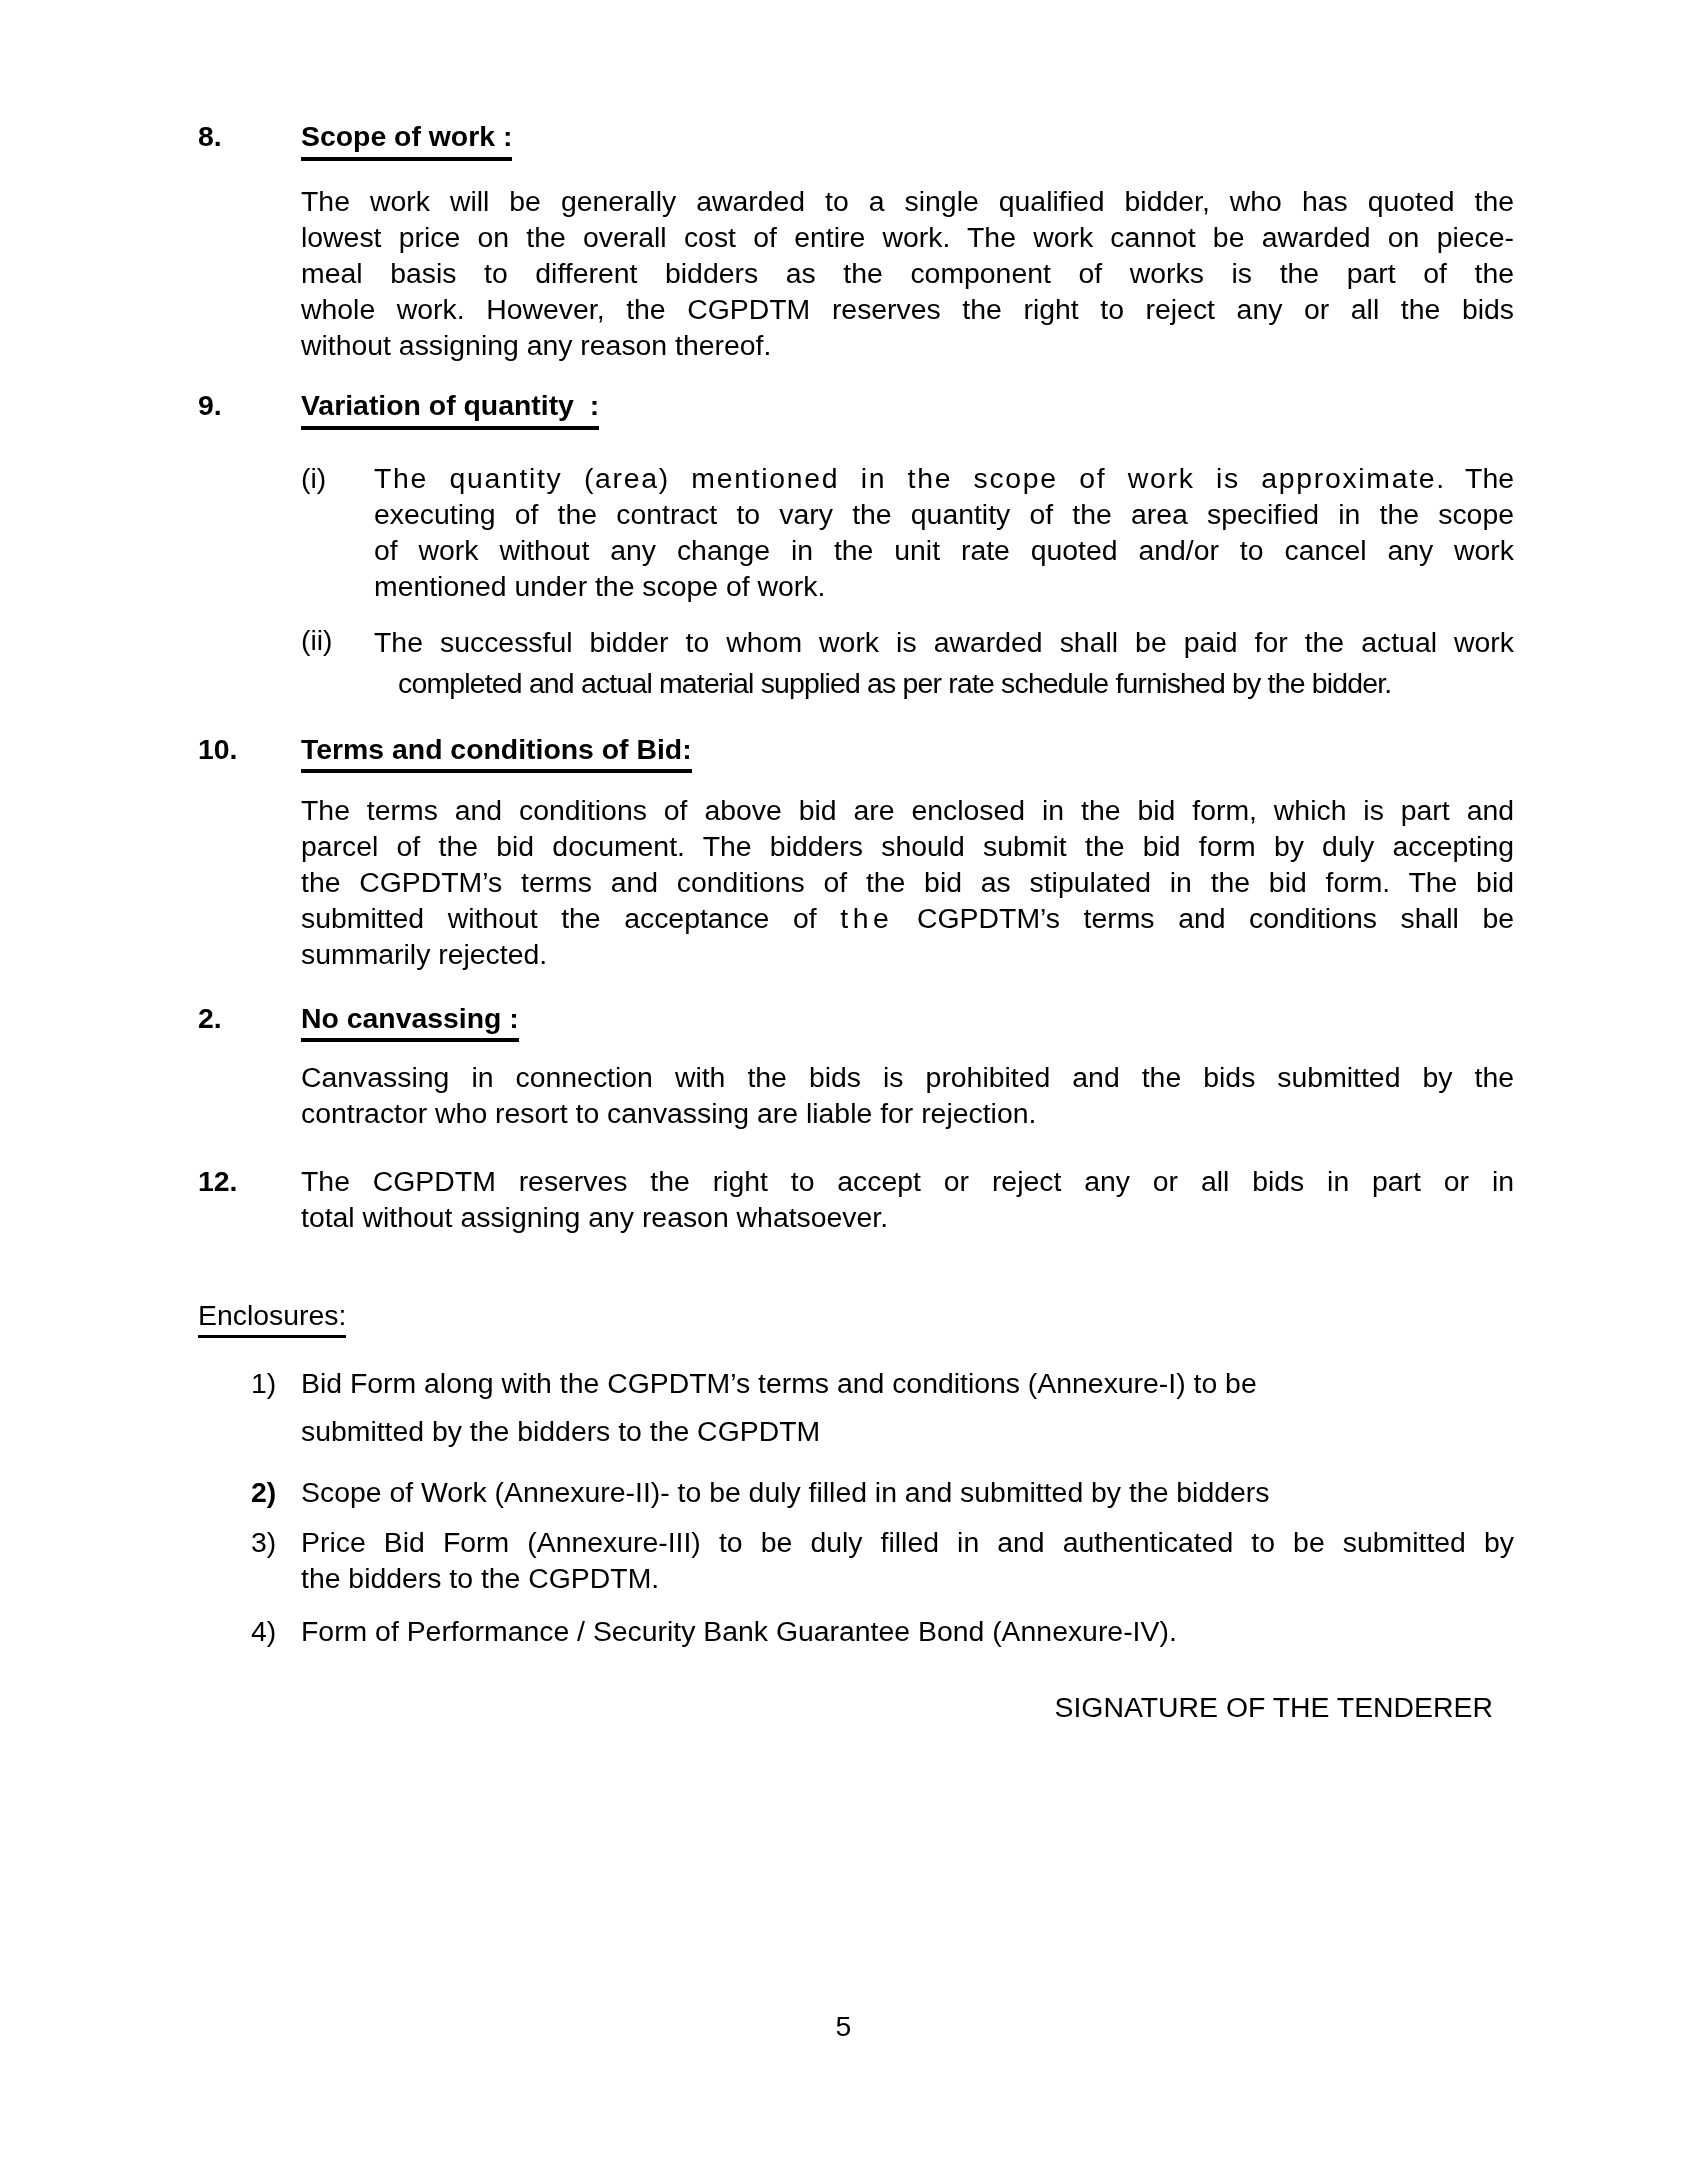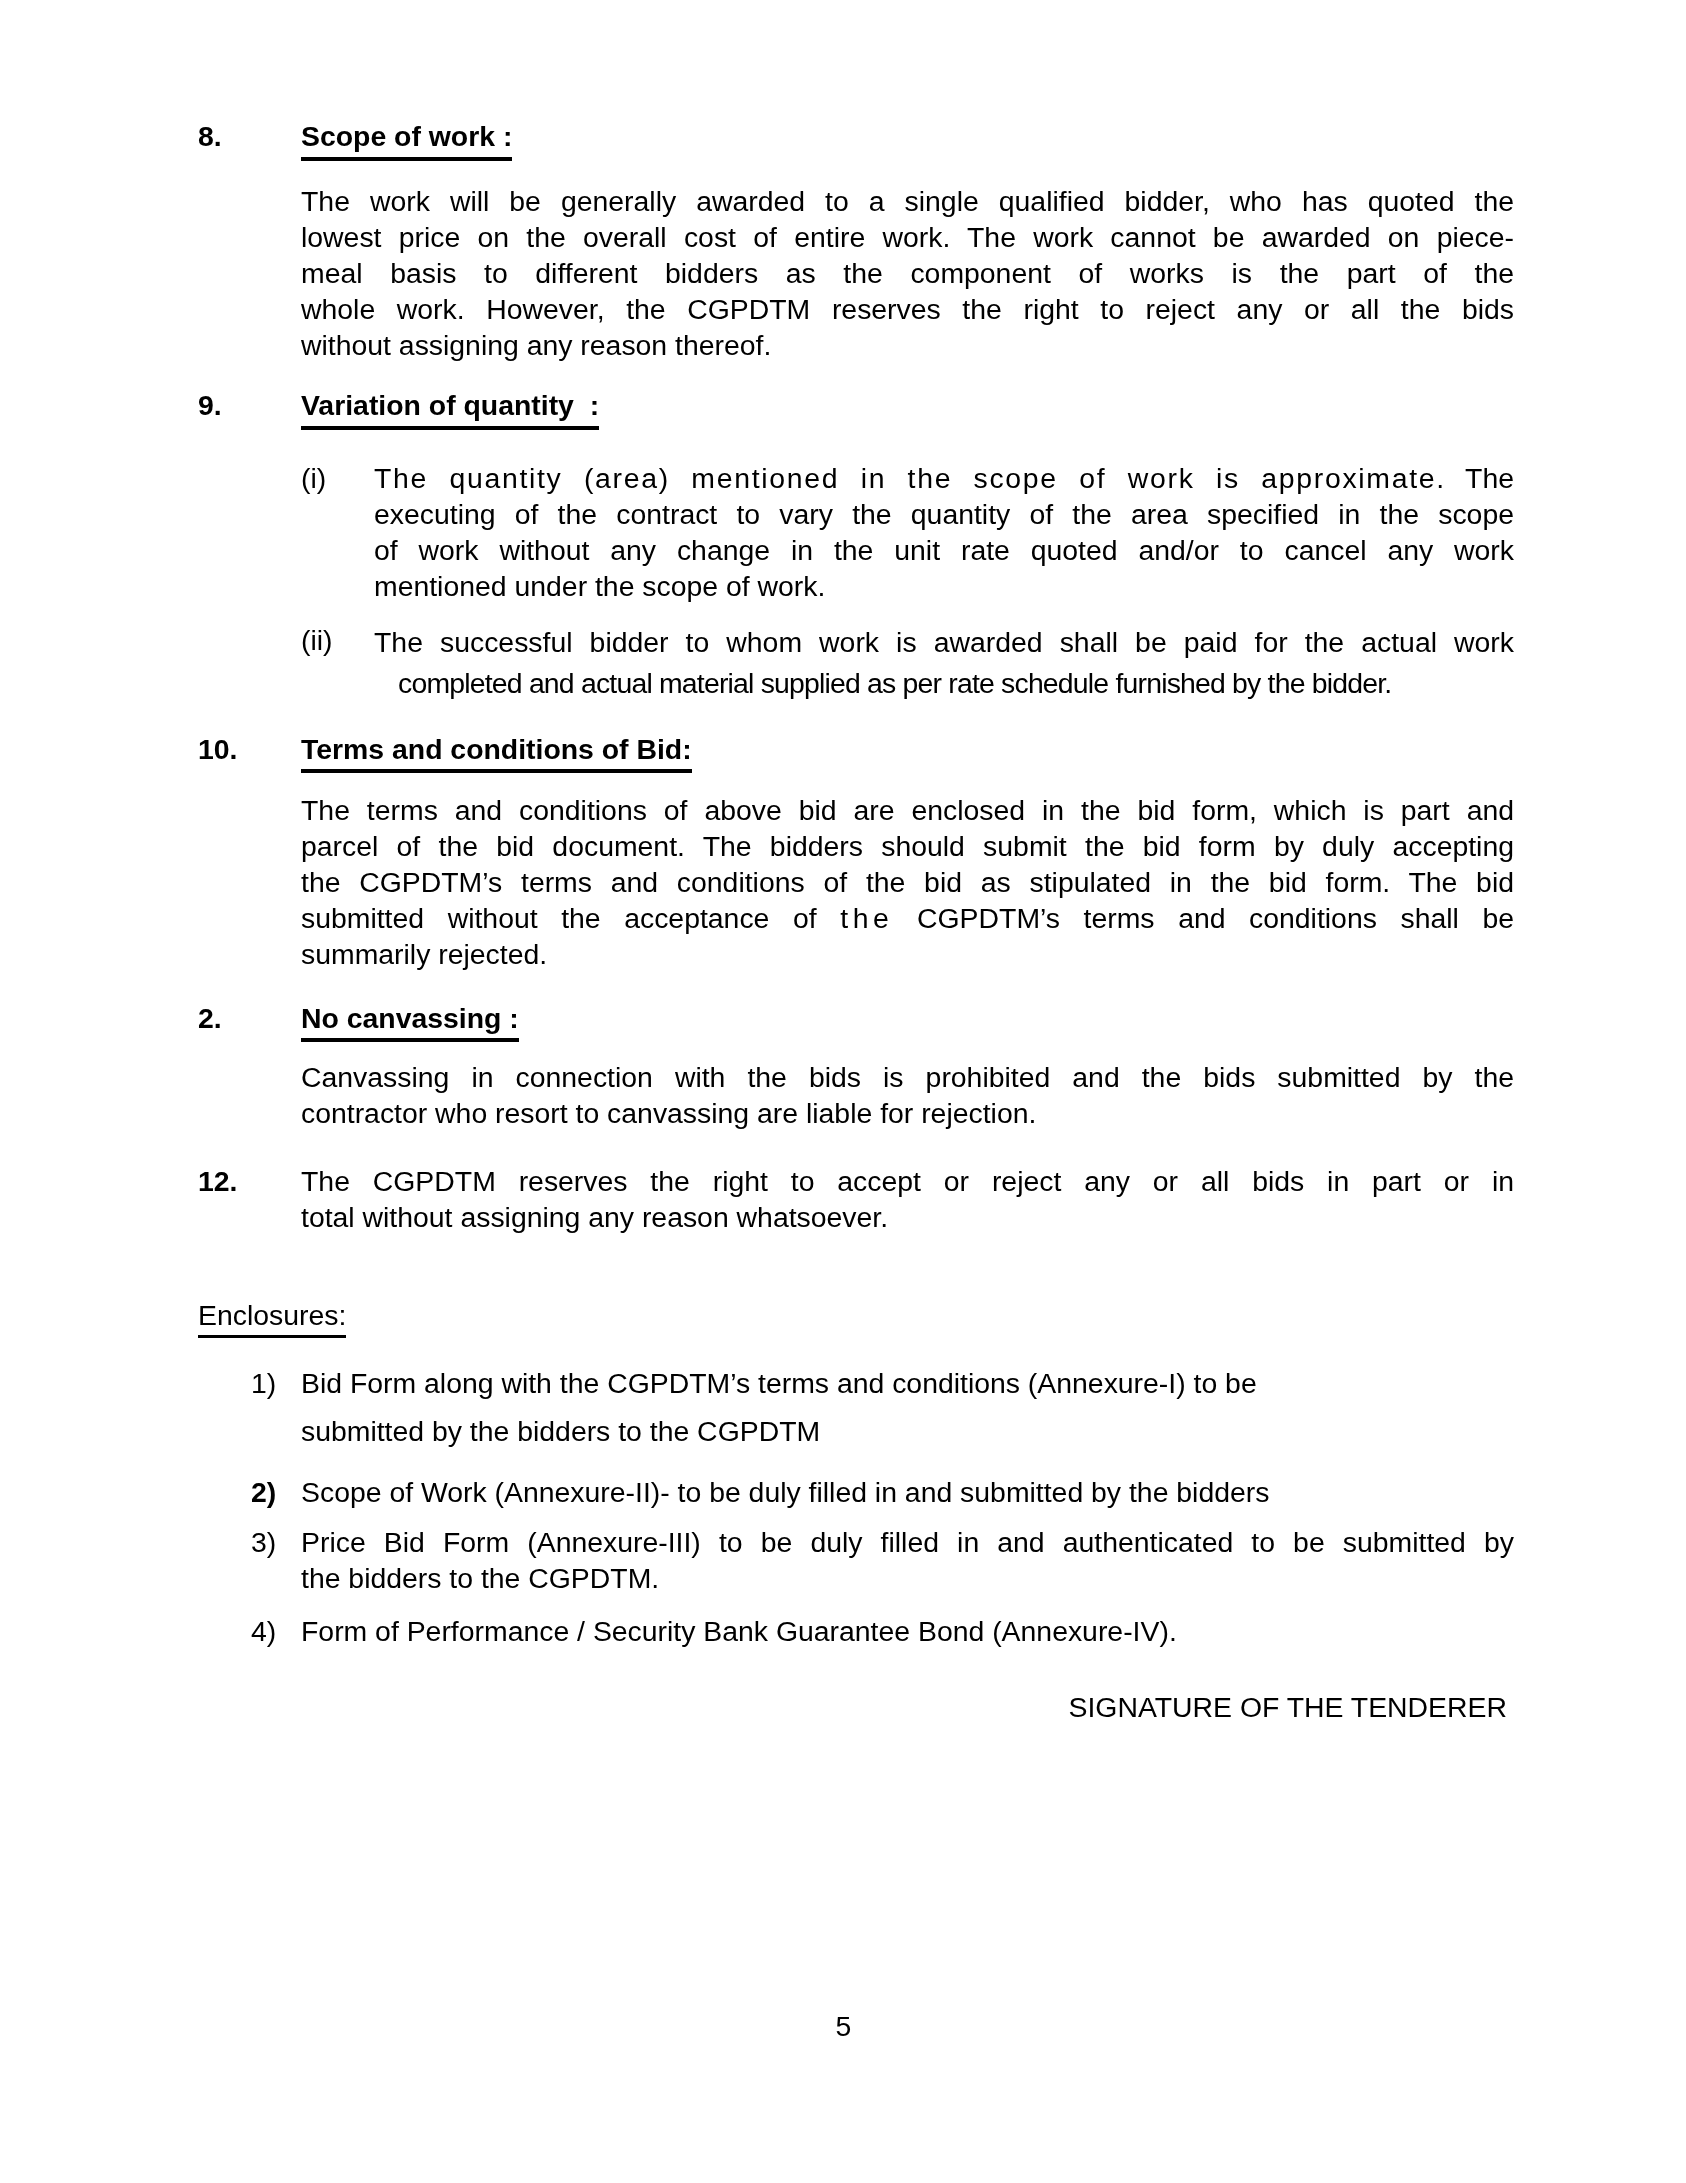--- a/index.html
+++ b/index.html
@@ -73,21 +73,21 @@
   #enc-3 { margin-top: 14.6px; }
   #enc-4 { margin-top: 17px; }
   .enc-label { flex: none; width: 50px; line-height: 36px; }
   .enc-label.b { font-weight: bold; }
   .lh73 .enc-label { line-height: 48px; }
   .enc-text { flex: 1; }
 
   .signature {
     position: absolute;
     top: 1689px;
-    right: 180px;
+    right: 194px;
     line-height: 36px;
     text-align: center;
   }
   .pagenum {
     position: absolute;
     top: 2008px;
     left: 0;
     width: 100%;
     text-align: center;
     line-height: 36px;

